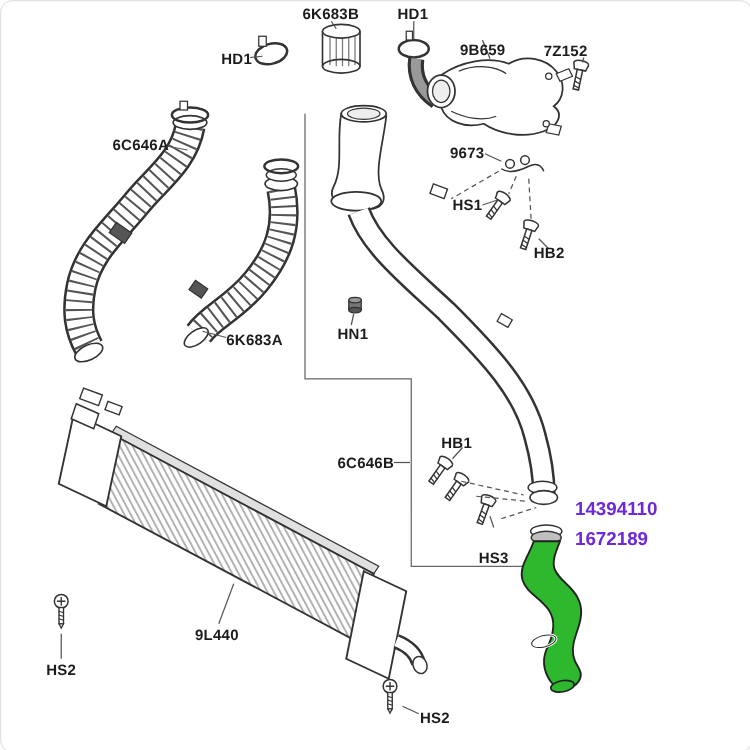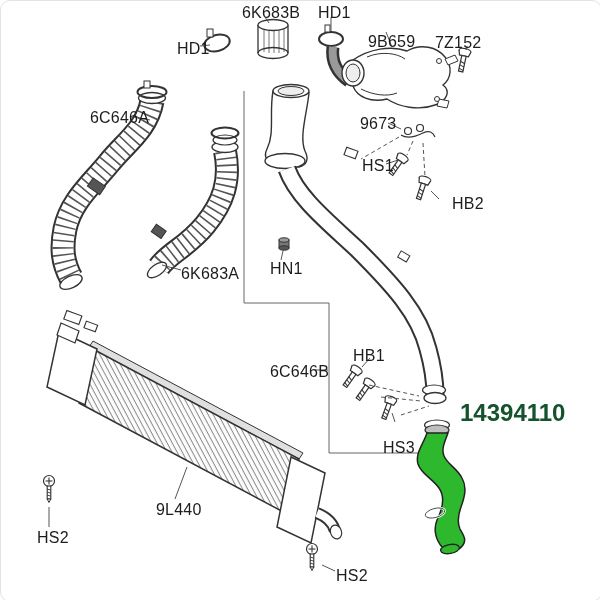--- a/index.html
+++ b/index.html
@@ -3,25 +3,25 @@
 <meta charset="utf-8">
 <style>
   html,body{margin:0;padding:0;background:#fff;}
   #stage{
     position:relative;width:600px;height:600px;background:#fff;
     border:1px solid #e3e3e3;border-radius:10px;overflow:hidden;
     font-family:"Liberation Sans",sans-serif;
   }
   #art{position:absolute;left:0;top:0;}
   .plabel{
-    position:absolute;font-size:16px;font-weight:normal;color:#1c1c1c;
+    position:absolute;font-size:12px;font-weight:bold;color:#1c1c1c;
     white-space:nowrap;letter-spacing:.2px;
   }
   .hl-num{
-    position:absolute;font-size:24px;font-weight:bold;color:#14532d;
+    position:absolute;font-size:15px;font-weight:bold;color:#6d28d9;
     white-space:nowrap;
   }
 </style>
 </head>
 <body>
 
 <div id="stage">
 
   <svg id="art" width="600" height="600" viewBox="0 0 600 600">
     <defs>
@@ -195,25 +195,26 @@
   </svg>
 
   <div class="plabel" style="left:176px;top:39px">HD1</div>
   <div class="plabel" style="left:241px;top:3px">6K683B</div>
   <div class="plabel" style="left:317px;top:3px">HD1</div>
   <div class="plabel" style="left:367px;top:32px">9B659</div>
   <div class="plabel" style="left:434px;top:33px">7Z152</div>
   <div class="plabel" style="left:89px;top:108px">6C646A</div>
   <div class="plabel" style="left:359px;top:114px">9673</div>
   <div class="plabel" style="left:361px;top:156px">HS1</div>
-  <div class="plabel" style="left:451px;top:194px">HB2</div>
+  <div class="plabel" style="left:426px;top:194px">HB2</div>
   <div class="plabel" style="left:180px;top:264px">6K683A</div>
   <div class="plabel" style="left:269px;top:259px">HN1</div>
   <div class="plabel" style="left:269px;top:362px">6C646B</div>
   <div class="plabel" style="left:352px;top:346px">HB1</div>
   <div class="plabel" style="left:382px;top:438px">HS3</div>
   <div class="plabel" style="left:155px;top:500px">9L440</div>
   <div class="plabel" style="left:36px;top:528px">HS2</div>
   <div class="plabel" style="left:335px;top:566px">HS2</div>
 
   <div class="hl-num" style="left:459px;top:398px">14394110</div>
+  <div class="hl-num" style="left:459px;top:422px">1672189</div>
 
 </div>
 
 </body></html>

